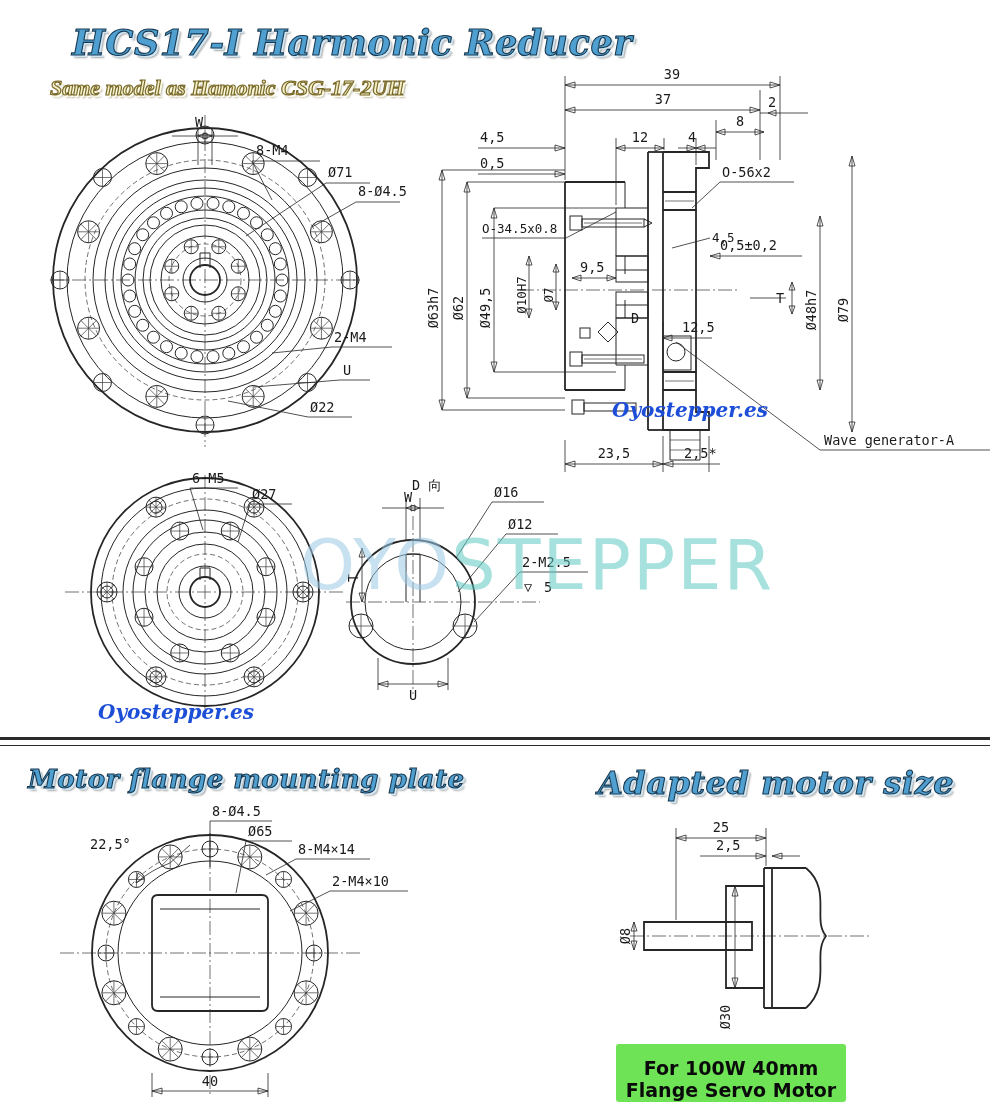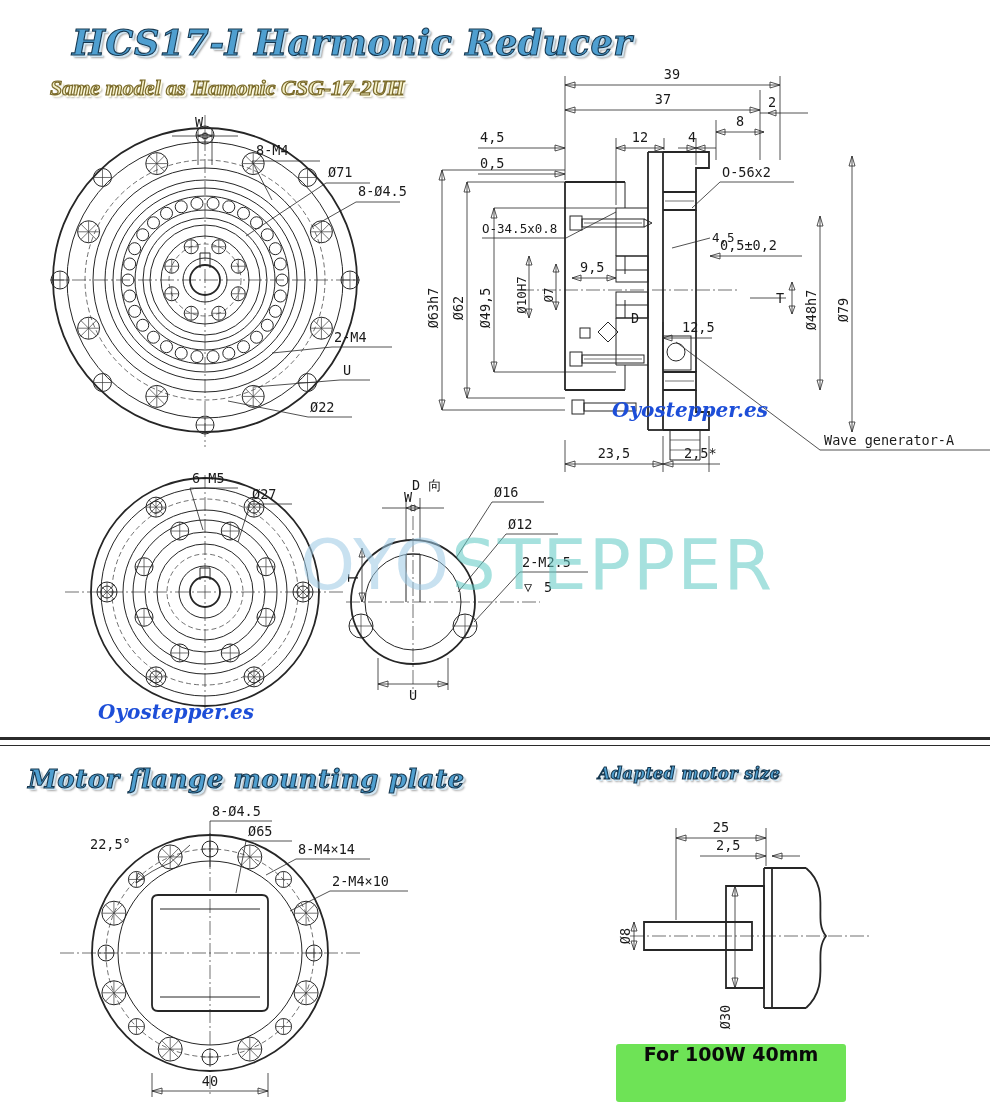--- a/index.html
+++ b/index.html
@@ -16,21 +16,21 @@
   }
   #t-main{left:44px;top:22px;font-size:35px;margin-left:28px;}
   .title-sub{
     position:absolute;font-family:Liberation Serif, serif;
     font-weight:bold;font-style:italic;font-size:22px;
     color:#f4f0c8;-webkit-text-stroke:1.2px #7a6a2a;
     text-shadow:2px 2px 0 #fffde6, 3px 3px 2px rgba(60,50,10,.35);
   }
   #t-sub{left:50px;top:75px;}
   #t-flange{left:28px;top:764px;font-size:26px;}
-  #t-motor{left:598px;top:764px;font-size:16px;}
+  #t-motor{left:598px;top:764px;font-size:32px;}
 
   
   .divider{position:absolute;left:0;width:990px;height:3px;background:#2b2b2b;}
   #div1{top:737px;}
   #div2{top:745px;height:1px;background:#2b2b2b;}
 
   
   .wm-text{position:absolute;font-family:"DejaVu Serif","Liberation Serif",serif;
            font-style:italic;font-weight:bold;color:#1d4ed8;}
   #wm1{left:612px;top:398px;font-size:20px;}
@@ -60,21 +60,21 @@
   #spec-table td.u{width:70px;}
   #spec-table td.t{width:80px;}
   #spec-table td.w{width:72px;}
   #spec-table .hdr td{font-size:15px;height:26px;}
   sup.tol{font-size:8px;line-height:1;display:inline-block;vertical-align:super;}
   sup.tol i{display:block;font-style:normal;}
 
   
   #green-banner{position:absolute;left:616px;top:1044px;width:230px;height:58px;
     background:#6ee356;border-radius:3px;display:flex;flex-direction:column;
-    align-items:center;justify-content:flex-start;
+    align-items:center;justify-content:flex-end;
     font-family:"DejaVu Sans","Liberation Sans",sans-serif;font-weight:bold;
     font-size:19px;color:#0a0a0a;line-height:1.15;text-align:center;}
 </style>
 </head>
 <body>
 
 <div class="title-main" id="t-main">HCS17-I Harmonic Reducer</div>
 <div class="title-sub" id="t-sub">Same model as Hamonic CSG-17-2UH</div>
 
 <svg id="sv-front" style="left:40px;top:105px;" width="330" height="350" viewBox="0 0 330 350">
@@ -740,13 +740,14 @@
   <path class="dim" fill="#262626" d="M14 110 l-3 9 h6 z M14 138 l-3 -9 h6 z"></path>
   <text class="lbl" x="10" y="124" transform="rotate(-90 10 124)" text-anchor="middle">Ø8</text>
 
   <line class="dim" x1="115" y1="74" x2="115" y2="176"></line>
   <path class="dim" fill="#262626" d="M115 74 l-3 10 h6 z M115 176 l-3 -10 h6 z"></path>
   <text class="lbl" x="110" y="205" transform="rotate(-90 110 205)" text-anchor="middle">Ø30</text>
 </svg>
 
 <div id="green-banner">
   <span>For 100W 40mm</span>
+  <span>Flange Servo Motor</span>
 </div>
 
 </body></html>

